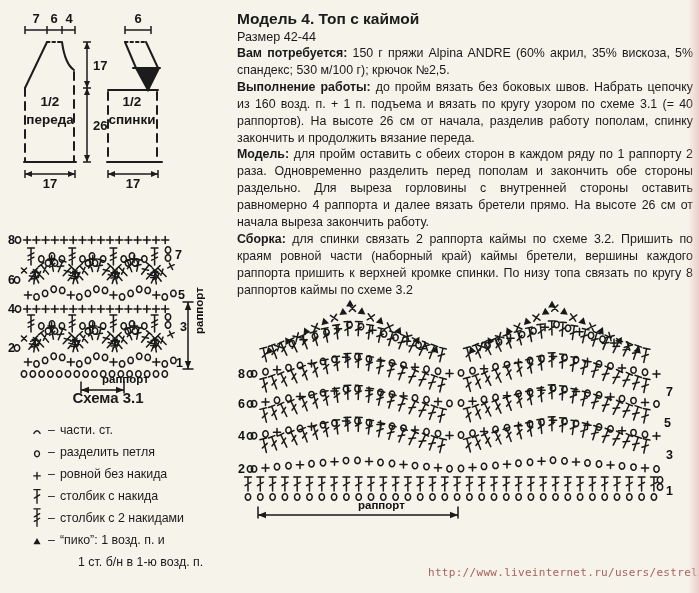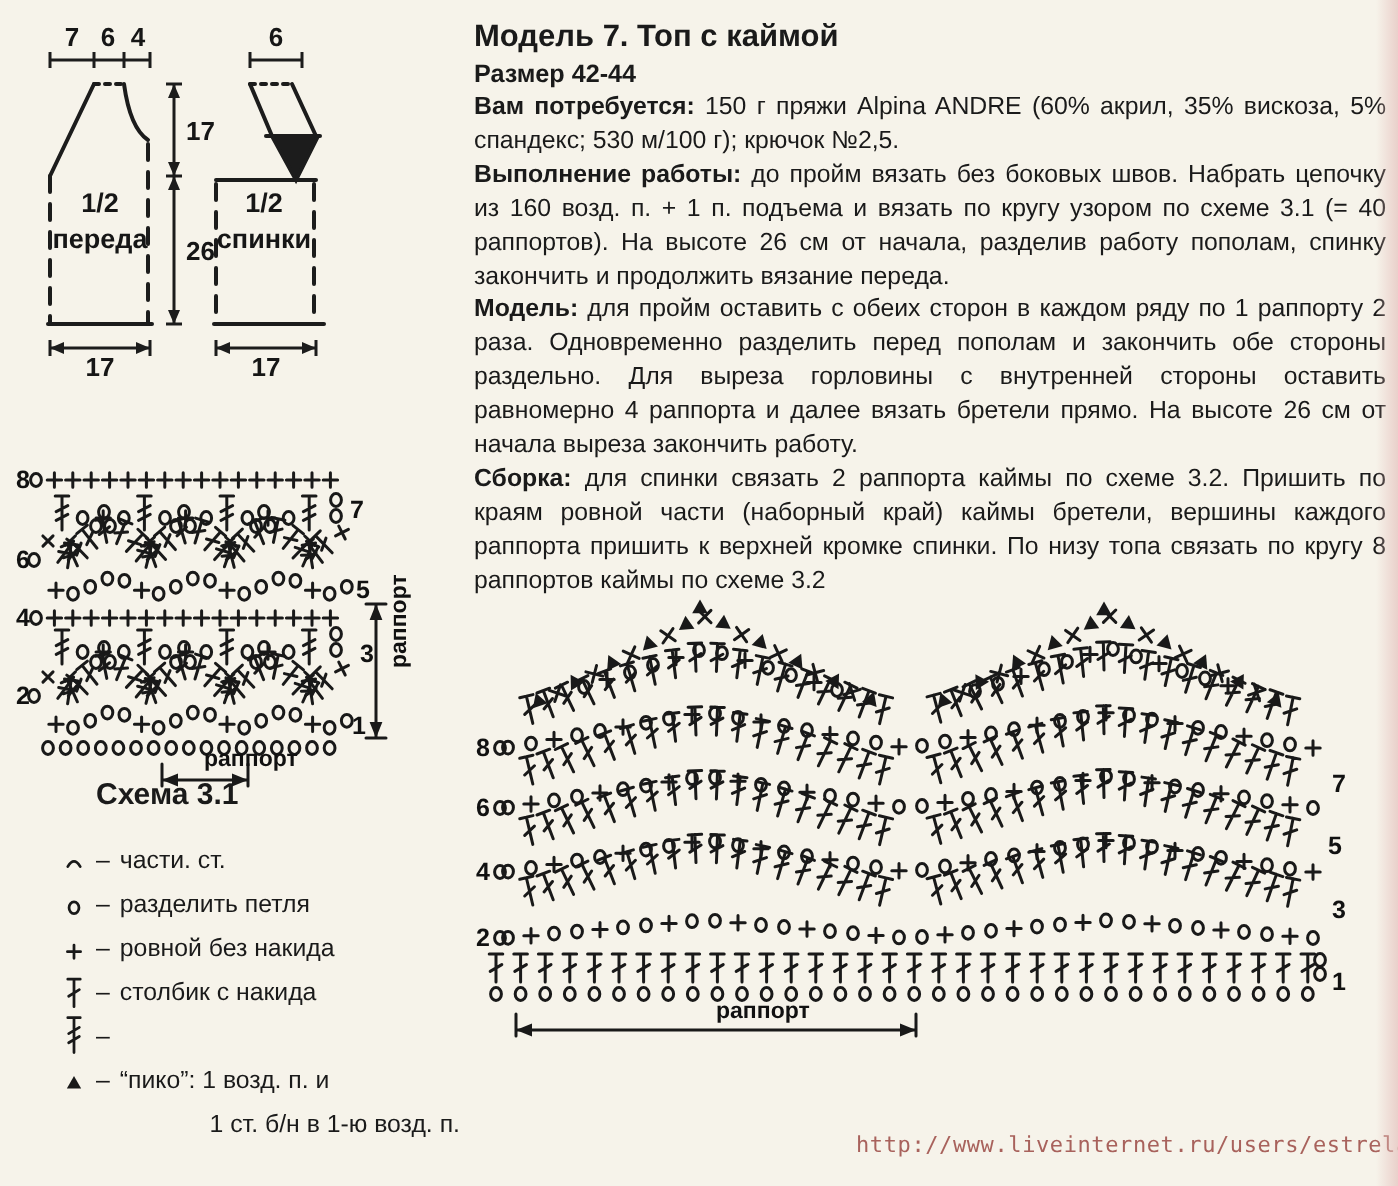--- a/index.html
+++ b/index.html
@@ -4,41 +4,41 @@
 <style>
   html,body{margin:0;padding:0;}
   .page{position:relative;width:699px;height:593px;overflow:hidden;
         background:#f6f3ea;color:#1a1a1a;
         font-family:"Liberation Sans",sans-serif;}
   .tint{position:absolute;right:0;top:0;width:11px;height:100%;
         background:linear-gradient(to right,rgba(236,214,210,0),rgba(230,196,192,.75));
         pointer-events:none;}
   .article{position:absolute;left:237px;top:10px;width:456px;}
   .article h1{margin:0 0 2px 0;font-size:15.5px;font-weight:bold;}
-  .article .size{font-size:12.6px;font-weight:bold;margin-bottom:1px;}
+  .article .size{font-size:12.6px;font-weight:normal;margin-bottom:1px;}
   .article p{margin:0;font-size:12.4px;line-height:16.9px;text-align:justify;}
   .schem{position:absolute;left:0;top:6px;}
   .schem text{font-weight:bold;fill:#161616;font-family:"Liberation Sans",sans-serif;}
   .chart{position:absolute;}
   .chart31{left:4px;top:227px;width:212px;height:182px;}
   .chart32{left:236px;top:280px;width:462px;height:258px;}
   .chart svg{width:100%;height:100%;overflow:visible;}
   .chart path,.chart ellipse,.chart line{stroke:#191919;stroke-width:1.5;fill:none;stroke-linecap:round;}
   .chart .f{fill:#191919;stroke:none;}
   .chart text{font-family:"Liberation Sans",sans-serif;font-weight:bold;fill:#111;stroke:none;}
-  .caption{position:absolute;font-size:15px;font-weight:bold;}
+  .caption{position:absolute;font-size:15px;font-weight:bold;text-align:center;}
   .cap31{left:48px;top:389px;width:120px;}
   .cap32{left:403px;top:518px;width:110px;text-align:left;}
   .legend{position:absolute;left:28px;top:419px;width:202px;}
   .legend .lrow{display:flex;align-items:center;min-height:16px;font-size:12.4px;}
   .legend .lrow svg{width:18px;height:22px;overflow:visible;flex:0 0 18px;}
   .legend .lrow path,.legend .lrow ellipse{stroke:#191919;stroke-width:1.5;fill:none;stroke-linecap:round;}
   .legend .lrow .f{fill:#191919;stroke:none;}
   .legend .sep{margin:0 5px 0 2px;}
-  .legend .cont{padding-left:25px;justify-content:space-between;}
+  .legend .cont{padding-left:25px;}
   .url{position:absolute;left:428px;top:566px;font-family:"DejaVu Sans Mono",monospace;
        font-size:11px;letter-spacing:.3px;color:#a8625c;}
 </style>
 </head>
 <body>
 
 <div class="page">
 
   <svg class="schem" width="232" height="205" viewBox="0 0 232 205">
     <g stroke="#1c1c1c" stroke-width="2" fill="none" stroke-linecap="round">
@@ -79,21 +79,21 @@
     <text x="50" y="182" font-size="13" text-anchor="middle">17</text>
     <text x="50" y="100" font-size="13.5" text-anchor="middle">1/2</text>
     <text x="50" y="118" font-size="13.5" text-anchor="middle">переда</text>
     <text x="138" y="17" font-size="13" text-anchor="middle">6</text>
     <text x="133" y="182" font-size="13" text-anchor="middle">17</text>
     <text x="132" y="100" font-size="13.5" text-anchor="middle">1/2</text>
     <text x="132" y="118" font-size="13.5" text-anchor="middle">спинки</text>
   </svg>
 
   <div class="article">
-    <h1>Модель 7.  Топ с каймой</h1>
+    <h1>Модель 4.  Топ с каймой</h1>
     <div class="size">Размер 42-44</div>
     <div id="paras">
         <p><b>Вам потребуется:</b> 150 г пряжи Alpina ANDRE (60% акрил, 35% вискоза, 5% спандекс; 530 м/100 г); крючок №2,5.</p>
         <p><b>Выполнение работы:</b> до пройм вязать без боковых швов. Набрать цепочку из 160 возд. п. + 1 п. подъема и вязать по кругу узором по схеме 3.1 (= 40 раппортов). На высоте 26 см от начала, разделив работу пополам, спинку закончить и продолжить вязание переда.</p>
         <p><b>Модель:</b> для пройм оставить с обеих сторон в каждом ряду по 1 раппорту 2 раза. Одновременно разделить перед пополам и  закончить обе стороны раздельно. Для выреза горловины с внутренней стороны оставить равномерно 4 раппорта и далее вязать бретели прямо. На высоте 26 см от начала выреза закончить работу.</p>
         <p><b>Сборка:</b> для спинки связать 2 раппорта каймы по схеме 3.2. Пришить по краям ровной части (наборный край) каймы бретели, вершины каждого раппорта пришить к верхней кромке спинки. По низу топа связать по кругу 8 раппортов каймы по схеме 3.2</p>
       </div>
   </div>
 
   <div class="chart chart31">
@@ -750,20 +750,21 @@
         <span class="sep">–</span>
         <span>столбик с накида</span>
       </div>
       <div class="lrow">
         <svg viewBox="0 0 18 24">
           <g transform="translate(9.0 21.0) rotate(0.0)">
             <path d="M0 0V-19M-3.4 -19H3.4M-2.9 -5.3L2.9 -8.7M-2.9 -10.3L2.9 -13.7"></path>
           </g>
         </svg>
         <span class="sep">–</span>
+        <span>столбик с 2 накидами</span>
       </div>
       <div class="lrow">
         <svg viewBox="0 0 18 24">
           <g transform="translate(9.0 15.0) rotate(0.0)">
             <path class="f" d="M0 -5.2L-3.9 1.6H3.9Z"></path>
           </g>
         </svg>
         <span class="sep">–</span>
         <span>“пико”: 1 возд. п. и</span>
       </div>

